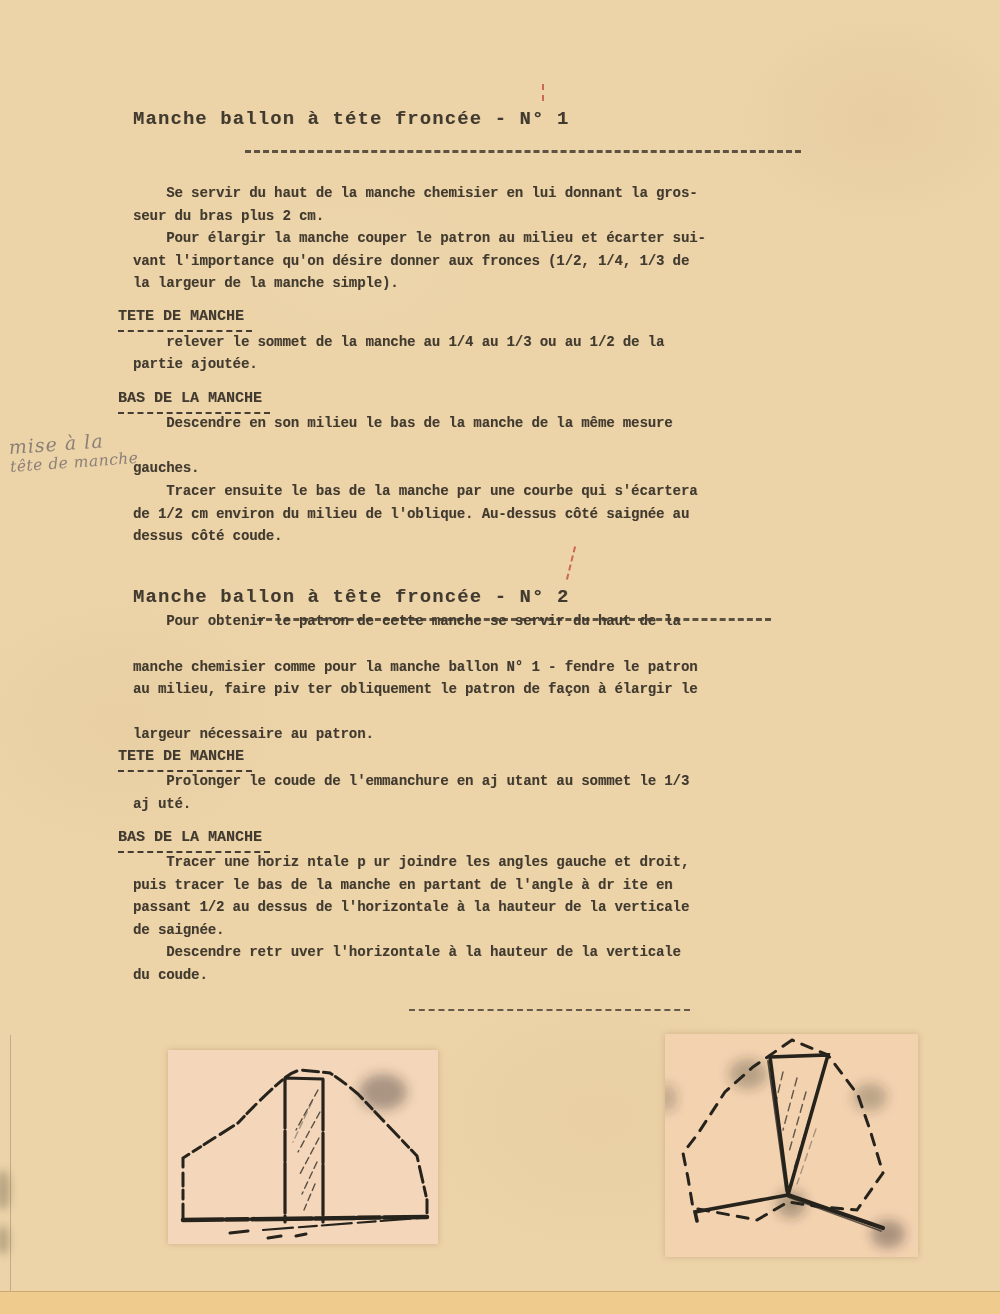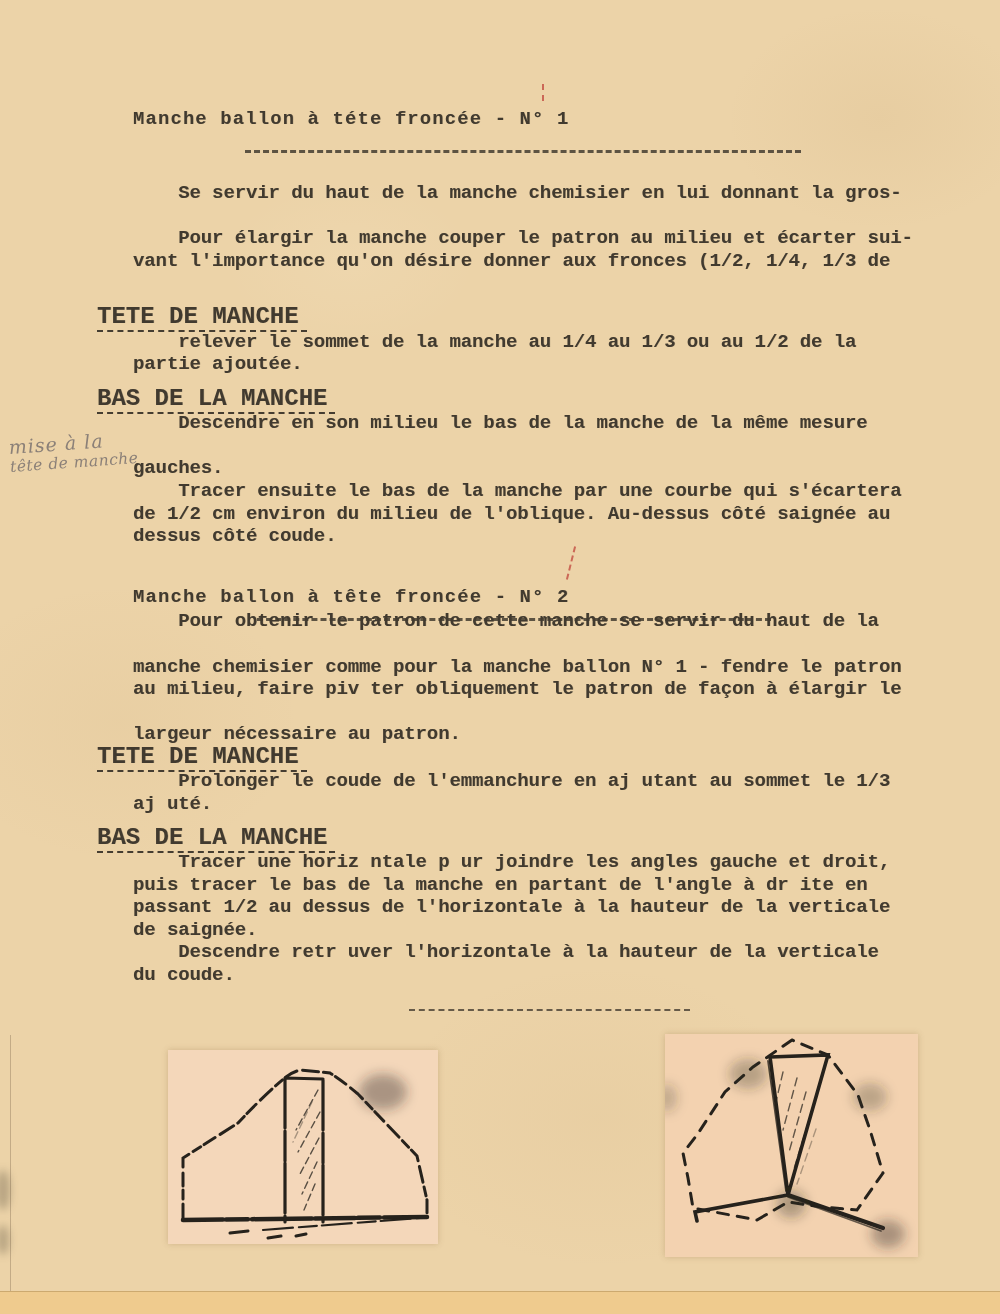--- a/index.html
+++ b/index.html
@@ -14,25 +14,25 @@
       radial-gradient(300px 220px at 60% 85%, rgba(168,128,72,.05), rgba(0,0,0,0) 70%),
       radial-gradient(180px 120px at 35% 20%, rgba(255,244,220,.10), rgba(0,0,0,0) 70%);}
   
   .backing{position:absolute;left:0;right:0;bottom:0;height:22px;background:#efcb8e;
     border-top:1px solid rgba(140,105,55,.35);}
   .left-edge{position:absolute;left:10px;top:1035px;height:257px;width:1px;
     background:rgba(90,70,45,.28);}
   .edge-smudge{position:absolute;border-radius:50%;filter:blur(4px);background:rgba(60,52,40,.30);}
 
   .ink{color:#413a2f;text-shadow:.5px .4px 0 rgba(65,58,47,.30);}
-  .tline{position:absolute;left:133px;white-space:pre;font-size:19px;line-height:22.6px;
+  .tline{position:absolute;left:133px;white-space:pre;font-size:14px;line-height:22.6px;
     font-weight:bold;letter-spacing:-0.1px;}
   .ttl{position:absolute;left:133px;width:760px;text-align:left;white-space:pre;
     font-size:18.8px;line-height:22.6px;font-weight:bold;letter-spacing:1.2px;}
-  .heading{position:absolute;left:97px;white-space:pre;font-size:24px;line-height:22.6px;
+  .heading{position:absolute;left:118px;white-space:pre;font-size:15px;line-height:22.6px;
     font-weight:bold;border-bottom:2px dashed #453d31;padding:0 8px 1px 0;}
   .dashline{position:absolute;height:0;border-top:3px dashed #453d31;opacity:.85;}
   .mini-dashline{position:absolute;height:0;border-top:2.5px dashed #453d31;opacity:.8;}
   .struck{text-decoration:line-through;text-decoration-thickness:2px;}
 
   .handwriting{position:absolute;left:8px;top:436px;width:170px;color:#8b8078;
     font-family:"DejaVu Serif",serif;font-style:italic;transform:rotate(-4deg);
     transform-origin:left top;}
   .hw1{font-size:19px;letter-spacing:1px;line-height:22px;}
   .hw2{font-size:15.5px;letter-spacing:.5px;line-height:18px;}
@@ -44,22 +44,24 @@
 </style>
 </head>
 <body>
 
 <div id="stage">
 
   <div class="ttl ink" style="top:108px;">Manche ballon à téte froncée - N° 1</div>
   <div class="dashline" style="top:150px;left:245px;width:556px;"></div>
 
   <div class="tline ink" style="top:182px;">    Se servir du haut de la manche chemisier en lui donnant la gros-</div>
+  <div class="tline ink" style="top:204.6px;">seur du bras plus 2 cm.</div>
   <div class="tline ink" style="top:227.2px;">    Pour élargir la manche couper le patron au milieu et écarter sui-</div>
   <div class="tline ink" style="top:249.8px;text-align:center;">vant l'importance qu'on désire donner aux fronces (1/2, 1/4, 1/3 de</div>
+  <div class="tline ink" style="top:272.4px;">la largeur de la manche simple).</div>
 
   <div class="heading ink" style="top:306px;">TETE DE MANCHE</div>
 
   <div class="tline ink" style="top:331px;">    relever le sommet de la manche au 1/4 au 1/3 ou au 1/2 de la</div>
   <div class="tline ink" style="top:353px;">partie ajoutée.</div>
 
   <div class="heading ink" style="top:388px;">BAS DE LA MANCHE</div>
 
   <div class="tline ink" style="top:412px;">    Descendre en son milieu le bas de la manche de la même mesure</div>
   <div class="tline ink" style="top:457.2px;">gauches.</div>

